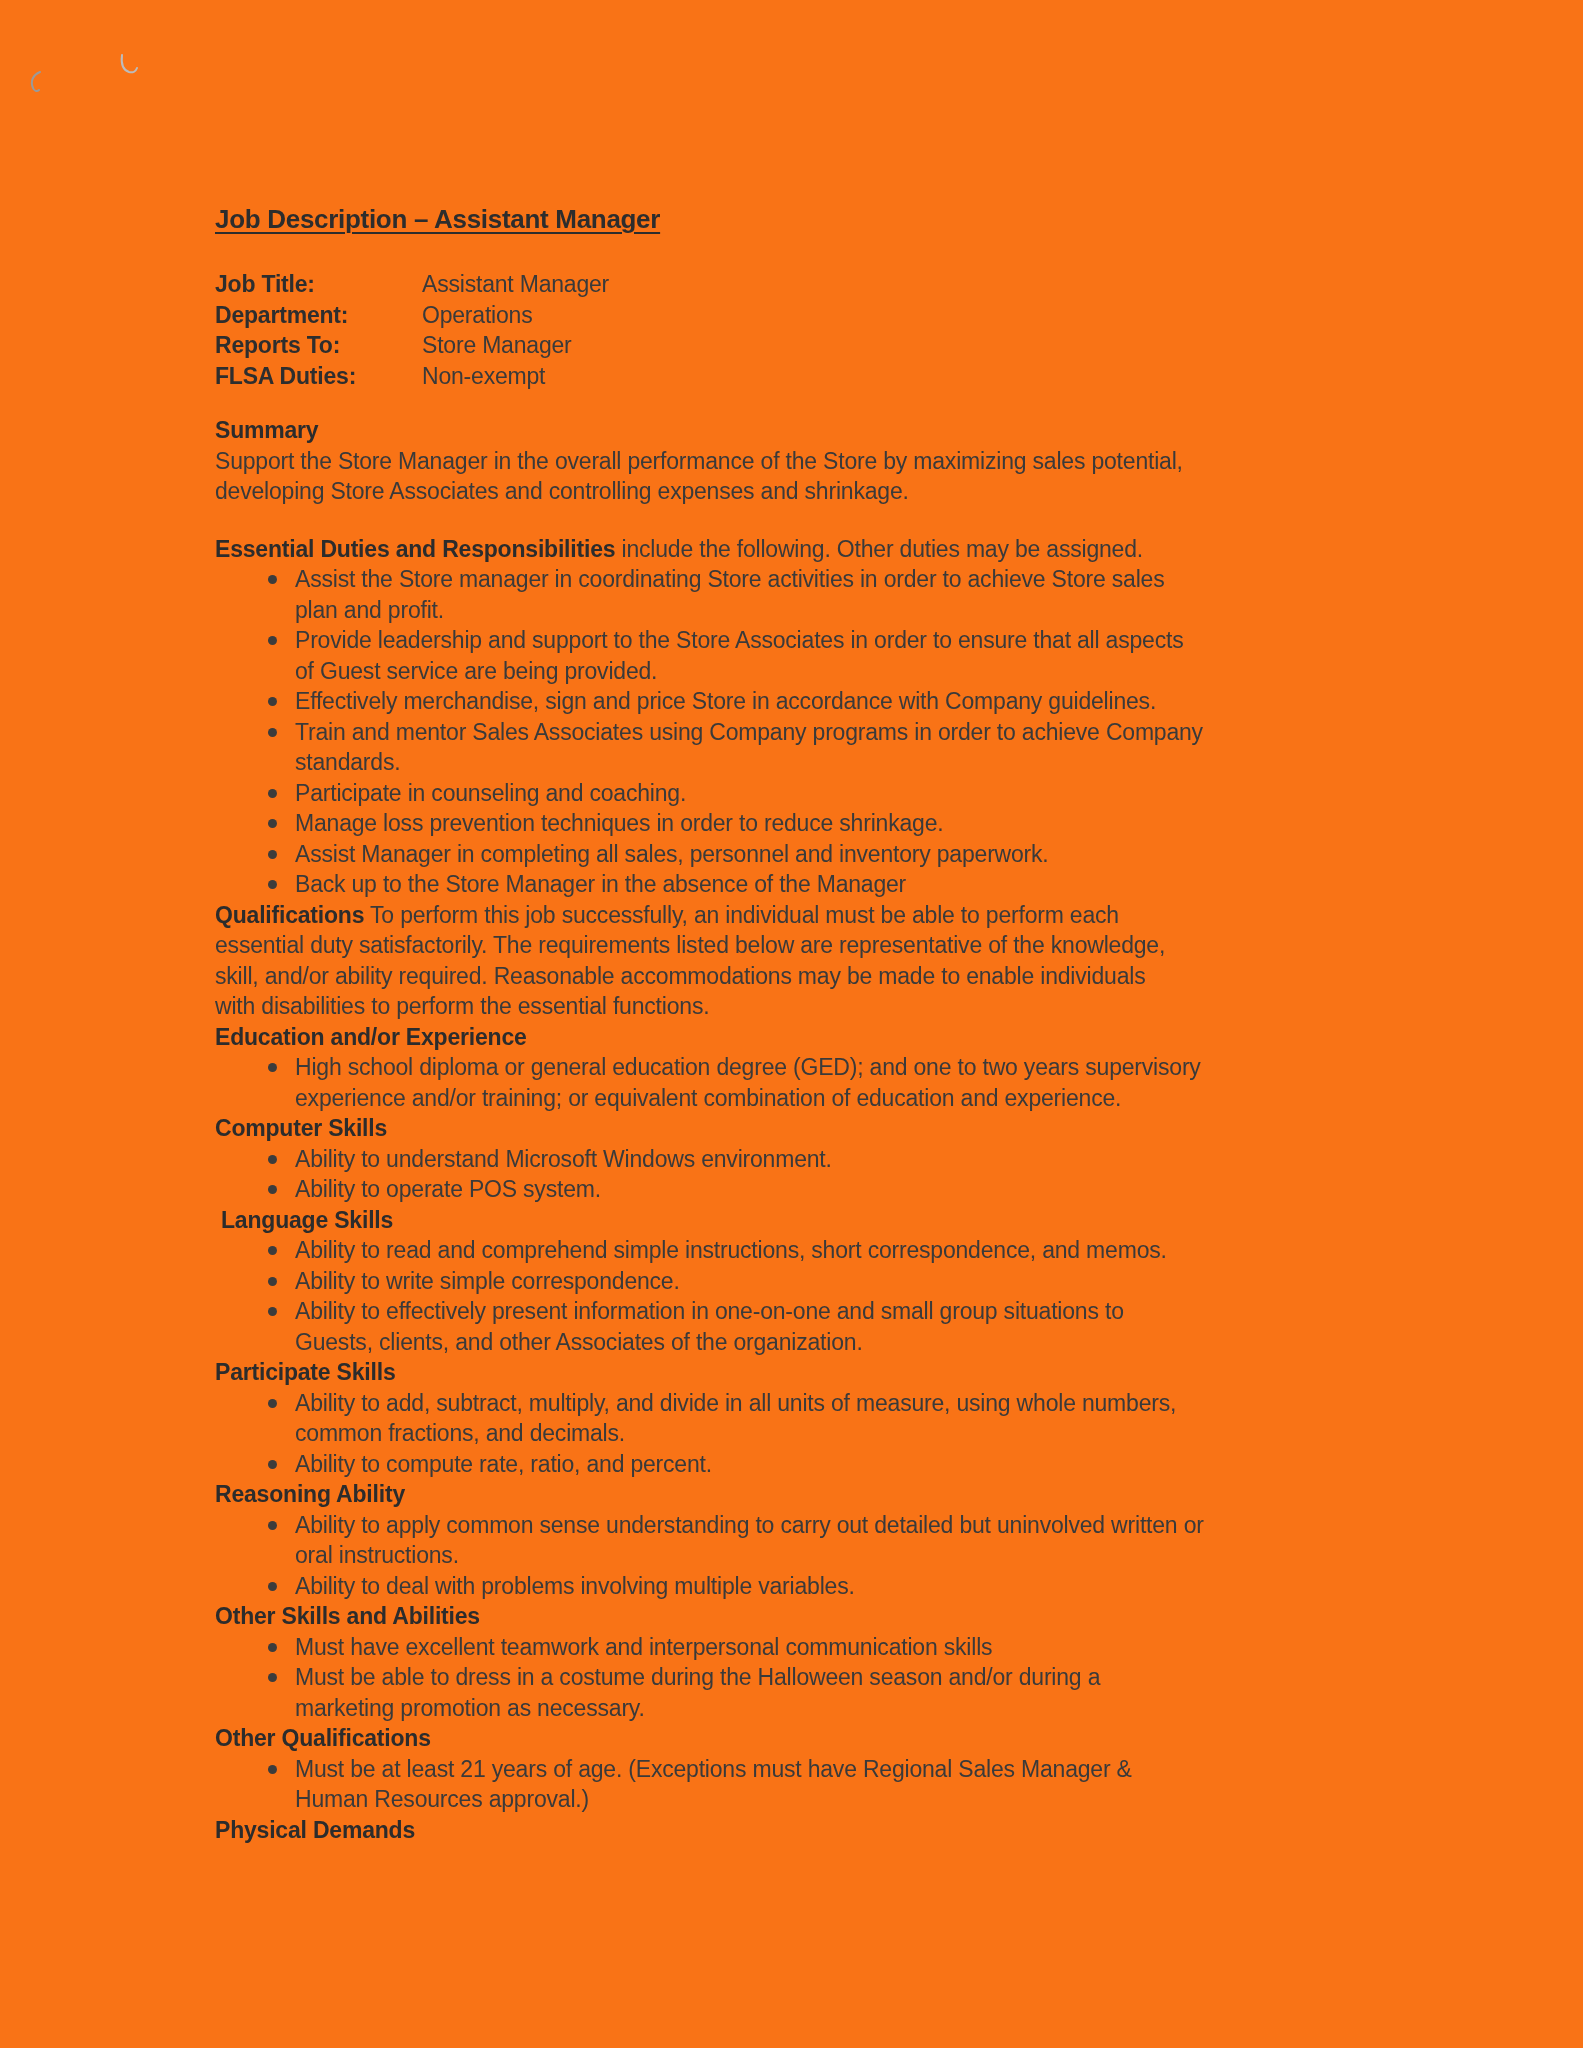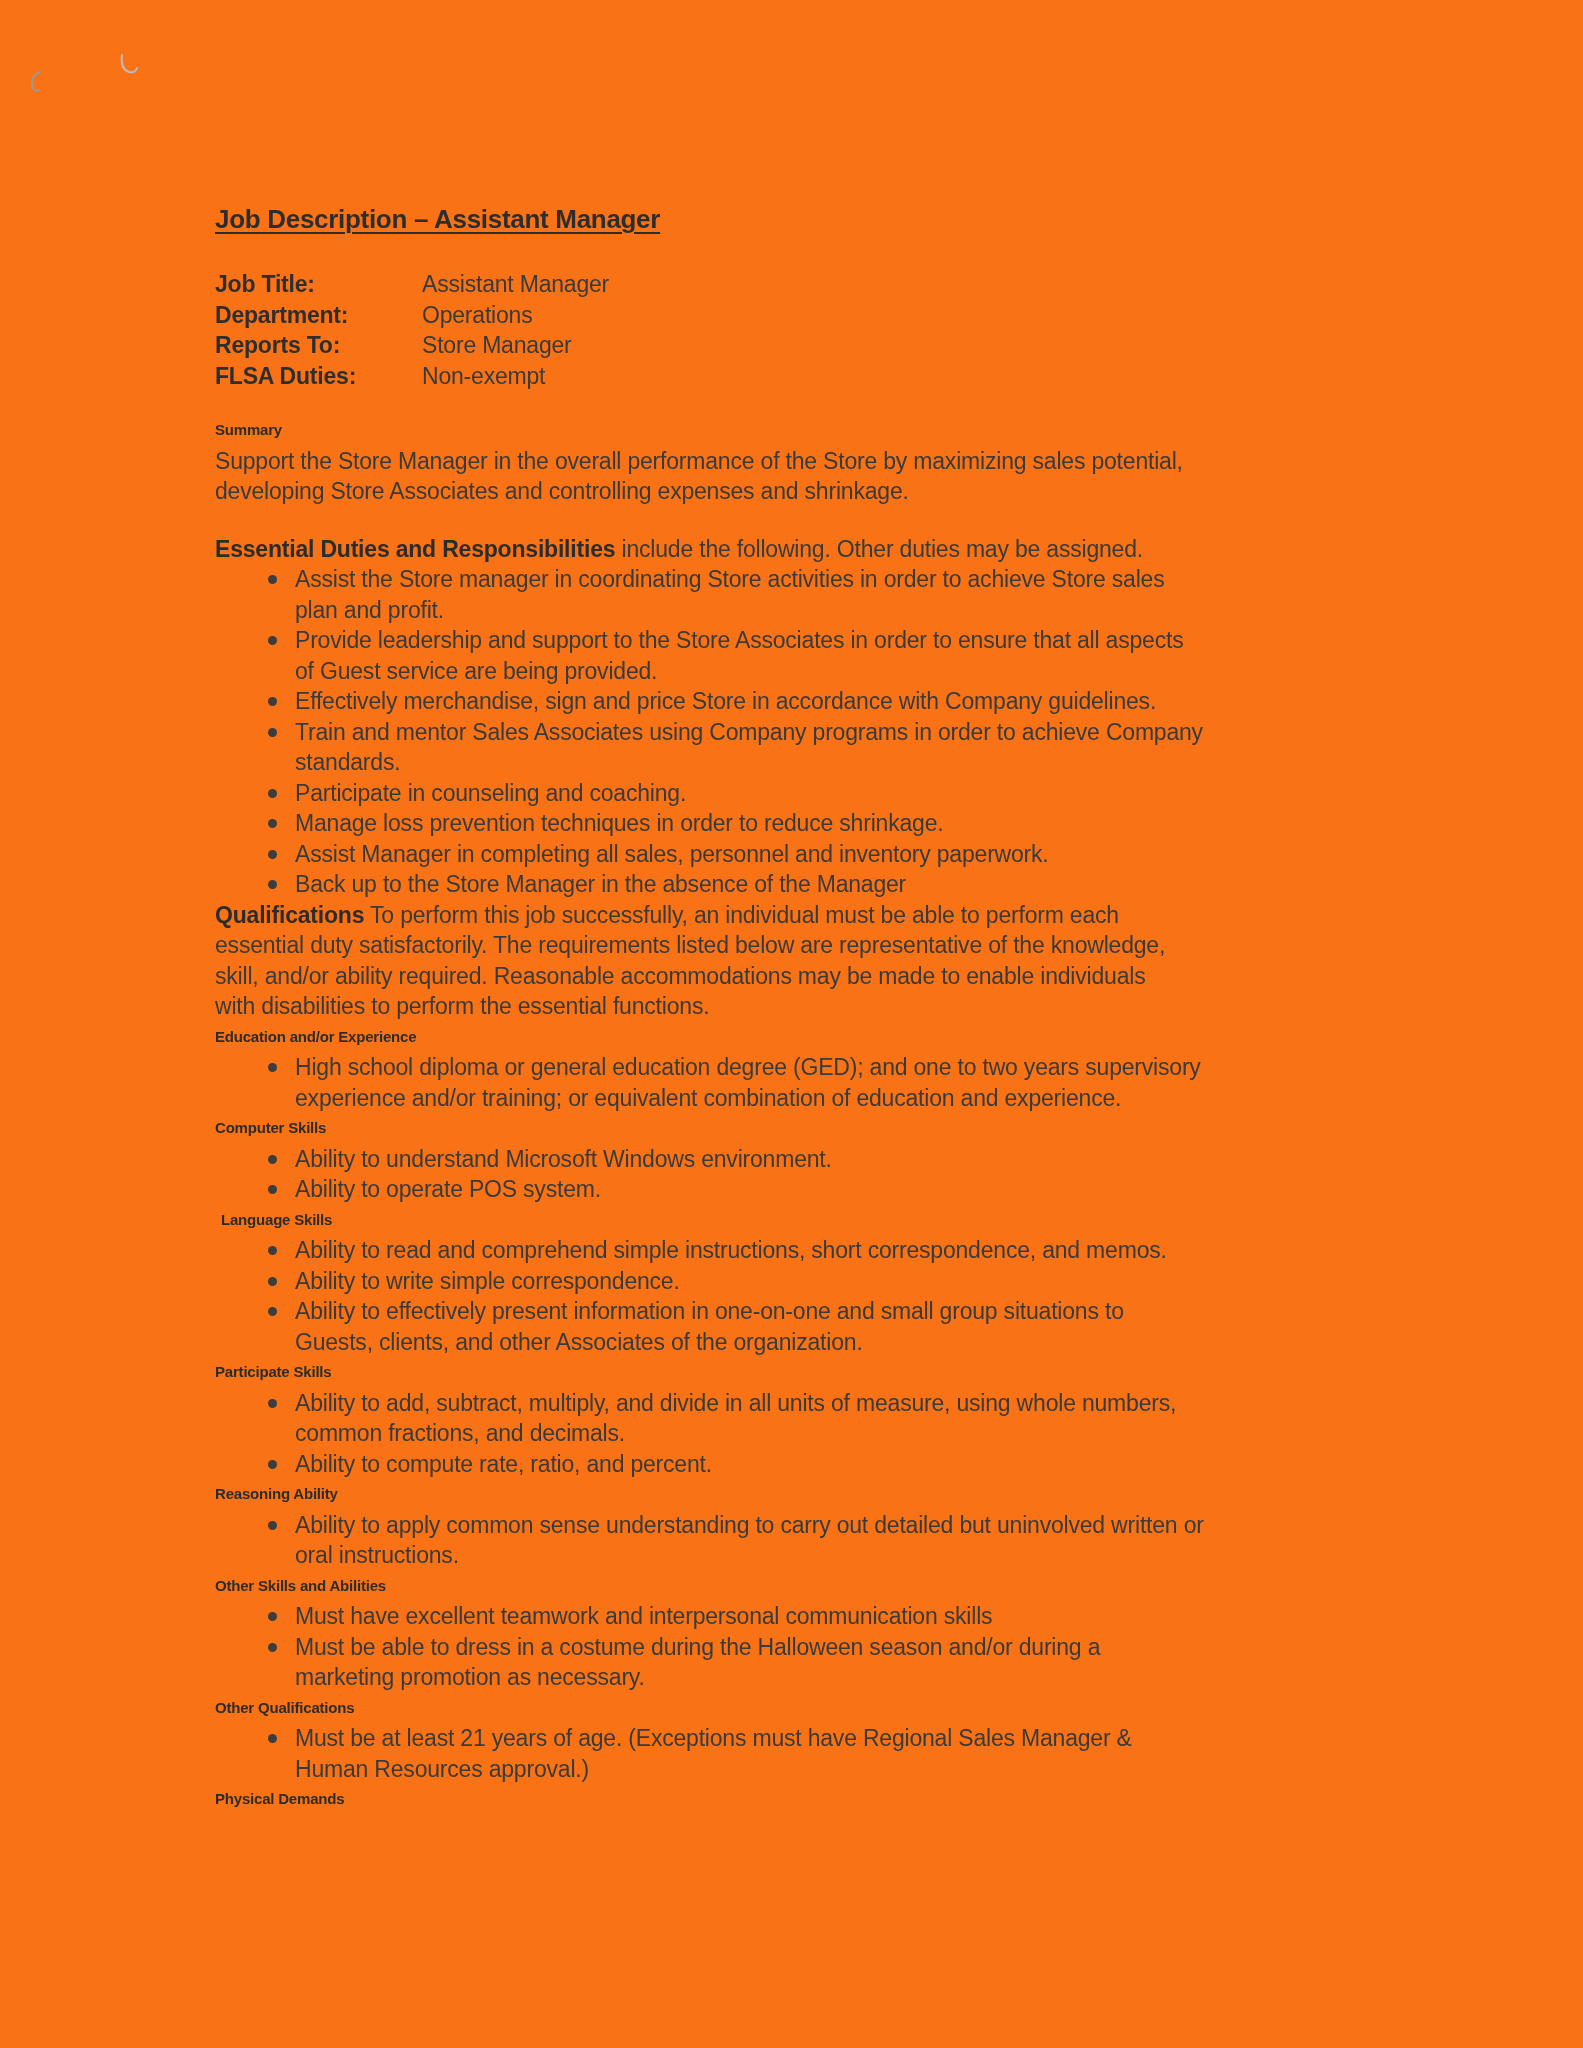--- a/index.html
+++ b/index.html
@@ -20,21 +20,21 @@
   .doc-title{
     font-size:26px;font-weight:bold;color:#2d2d2d;
     text-decoration:underline;text-underline-offset:4px;text-decoration-thickness:2px;
     margin:0 0 0 0;line-height:32px;letter-spacing:-0.3px;
   }
   .meta{margin-top:34px;display:grid;grid-template-columns:195px auto;row-gap:0;}
   .meta .lbl{font-weight:bold;color:#2e2e2e;}
   .meta .val{color:#3a3a3a;margin-left:12px;}
   .para{white-space:pre-line;margin:0;}
   .sec-h{
-    font-size:15px;font-weight:bold;color:#2c2c2c;
+    font-size:23px;font-weight:bold;color:#2c2c2c;
     margin:0;line-height:30.5px;
   }
   .mt-summary{margin-top:24px;}
   .mt-essential{margin-top:27px;}
   .indent-sm{padding-left:6px;}
   ul.bullets{list-style:none;margin:0;padding:0;}
   ul.bullets li{
     position:relative;padding-left:80px;white-space:pre-line;
   }
   ul.bullets li .dot{
@@ -118,20 +118,21 @@
     <ul class="bullets">
       <li><span class="dot"></span><span>Ability to add, subtract, multiply, and divide in all units of measure, using whole numbers,
 common fractions, and decimals.</span></li>
       <li><span class="dot"></span><span>Ability to compute rate, ratio, and percent.</span></li>
     </ul>
 
     <h2 class="sec-h">Reasoning Ability</h2>
     <ul class="bullets">
       <li><span class="dot"></span><span>Ability to apply common sense understanding to carry out detailed but uninvolved written or
 oral instructions.</span></li>
+      <li><span class="dot"></span><span>Ability to deal with problems involving multiple variables.</span></li>
     </ul>
 
     <h2 class="sec-h">Other Skills and Abilities</h2>
     <ul class="bullets">
       <li><span class="dot"></span><span>Must have excellent teamwork and interpersonal communication skills</span></li>
       <li><span class="dot"></span><span>Must be able to dress in a costume during the Halloween season and/or during a
 marketing promotion as necessary.</span></li>
     </ul>
 
     <h2 class="sec-h">Other Qualifications</h2>

